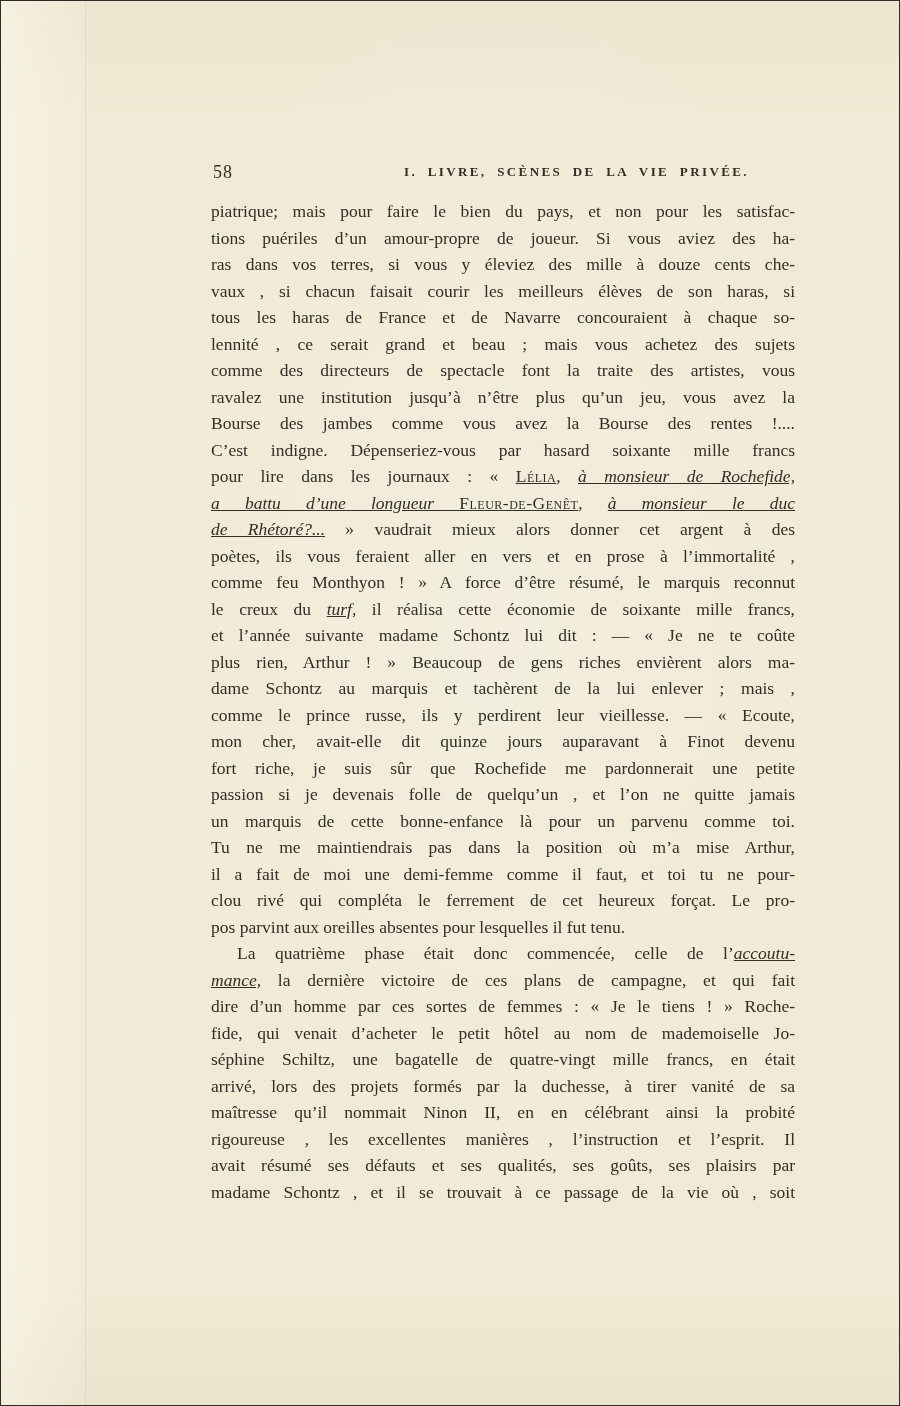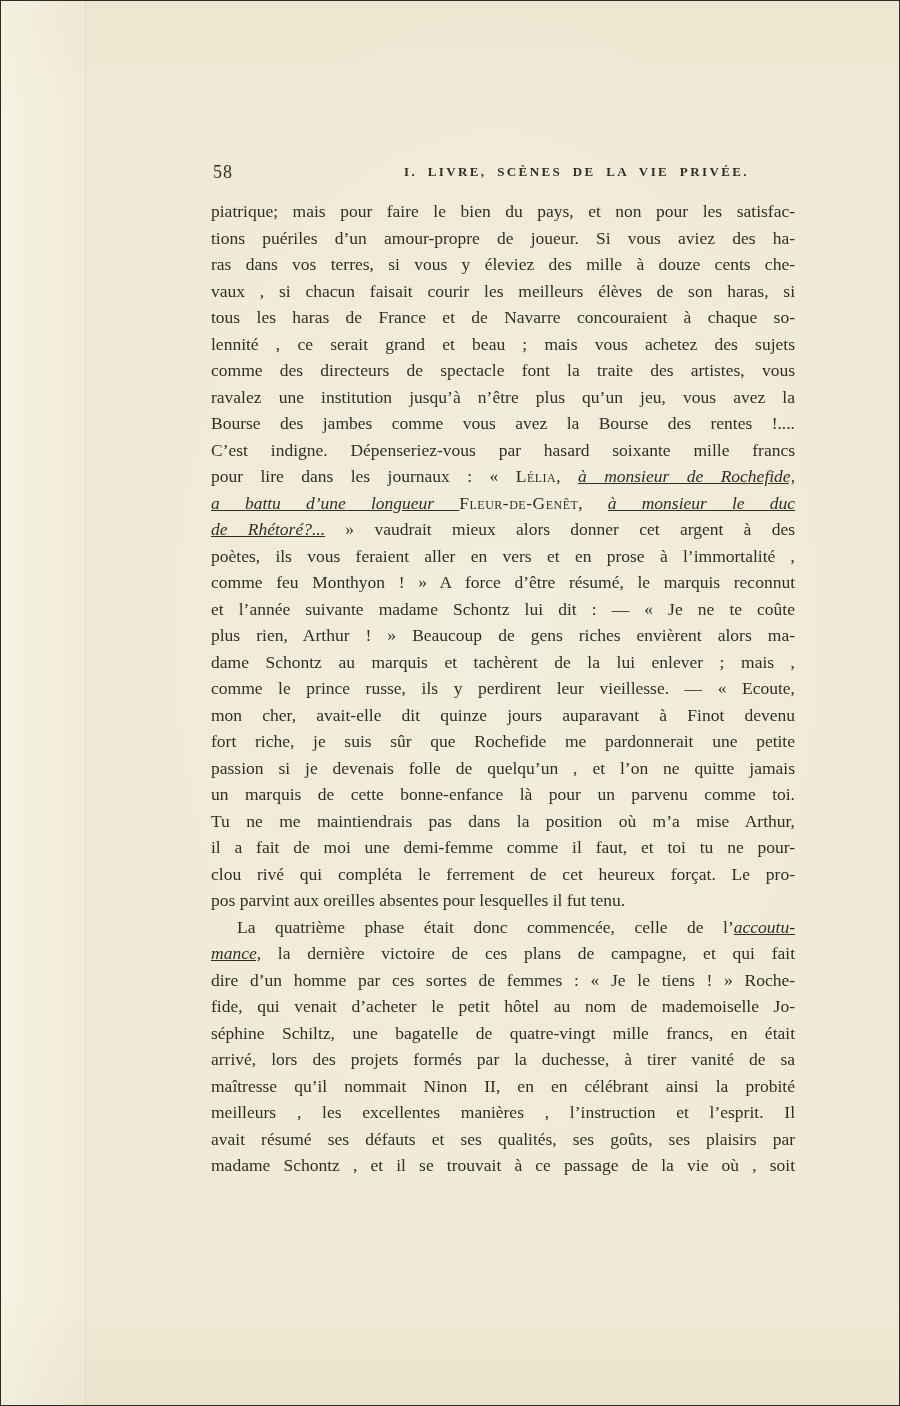--- a/index.html
+++ b/index.html
@@ -43,21 +43,21 @@
     position:absolute;top:197px;left:210px;width:584px;
     font-size:17.5px;line-height:26.5px;
   }
   .line{
     text-align:justify;
     text-align-last:justify;
   }
   .line.para-end{text-align-last:left;}
   .line.indent{text-indent:26px;}
   .it{font-style:italic;text-decoration:underline;}
-  .sc{font-variant:small-caps;letter-spacing:0.5px;}
+  .sc{font-variant:small-caps;letter-spacing:0.5px;text-decoration:underline;}
 </style>
 </head>
 <body>
 
 <div class="scan">
   <div class="page-edge"></div>
 
   <div class="header">
     <span class="pagenum">58</span>
     <span class="running">I. LIVRE, SCÈNES DE LA VIE PRIVÉE.</span>
@@ -72,36 +72,37 @@
       <div class="line"><span>lennité , ce serait grand et beau ; mais vous achetez des sujets</span></div>
       <div class="line"><span>comme des directeurs de spectacle font la traite des artistes, vous</span></div>
       <div class="line"><span>ravalez une institution jusqu’à n’être plus qu’un jeu, vous avez la</span></div>
       <div class="line"><span>Bourse des jambes comme vous avez la Bourse des rentes !....</span></div>
       <div class="line"><span>C’est indigne. Dépenseriez-vous par hasard soixante mille francs</span></div>
       <div class="line"><span>pour lire dans les journaux : « </span><span class="sc">Lélia</span><span>, </span><span class="it">à monsieur de Rochefide,</span></div>
       <div class="line"><span class="it">a battu d’une longueur </span><span class="sc">Fleur-de-Genêt</span><span>, </span><span class="it">à monsieur le duc</span></div>
       <div class="line"><span class="it">de Rhétoré?...</span><span> » vaudrait mieux alors donner cet argent à des</span></div>
       <div class="line"><span>poètes, ils vous feraient aller en vers et en prose à l’immortalité ,</span></div>
       <div class="line"><span>comme feu Monthyon ! » A force d’être résumé, le marquis reconnut</span></div>
+      <div class="line"><span>le creux du </span><span class="it">turf,</span><span> il réalisa cette économie de soixante mille francs,</span></div>
       <div class="line"><span>et l’année suivante madame Schontz lui dit : — « Je ne te coûte</span></div>
       <div class="line"><span>plus rien, Arthur ! » Beaucoup de gens riches envièrent alors ma-</span></div>
       <div class="line"><span>dame Schontz au marquis et tachèrent de la lui enlever ; mais ,</span></div>
       <div class="line"><span>comme le prince russe, ils y perdirent leur vieillesse. — « Ecoute,</span></div>
       <div class="line"><span>mon cher, avait-elle dit quinze jours auparavant à Finot devenu</span></div>
       <div class="line"><span>fort riche, je suis sûr que Rochefide me pardonnerait une petite</span></div>
       <div class="line"><span>passion si je devenais folle de quelqu’un , et l’on ne quitte jamais</span></div>
       <div class="line"><span>un marquis de cette bonne-enfance là pour un parvenu comme toi.</span></div>
       <div class="line"><span>Tu ne me maintiendrais pas dans la position où m’a mise Arthur,</span></div>
       <div class="line"><span>il a fait de moi une demi-femme comme il faut, et toi tu ne pour-</span></div>
       <div class="line"><span>clou rivé qui compléta le ferrement de cet heureux forçat. Le pro-</span></div>
       <div class="line para-end"><span>pos parvint aux oreilles absentes pour lesquelles il fut tenu.</span></div>
       <div class="line indent"><span>La quatrième phase était donc commencée, celle de l’</span><span class="it">accoutu-</span></div>
       <div class="line"><span class="it">mance,</span><span> la dernière victoire de ces plans de campagne, et qui fait</span></div>
       <div class="line"><span>dire d’un homme par ces sortes de femmes : « Je le tiens ! » Roche-</span></div>
       <div class="line"><span>fide, qui venait d’acheter le petit hôtel au nom de mademoiselle Jo-</span></div>
       <div class="line"><span>séphine Schiltz, une bagatelle de quatre-vingt mille francs, en était</span></div>
       <div class="line"><span>arrivé, lors des projets formés par la duchesse, à tirer vanité de sa</span></div>
       <div class="line"><span>maîtresse qu’il nommait Ninon II, en en célébrant ainsi la probité</span></div>
-      <div class="line"><span>meilleurs , les excellentes manières , l’instruction et l’esprit. Il</span></div>
+      <div class="line"><span>rigoureuse , les excellentes manières , l’instruction et l’esprit. Il</span></div>
       <div class="line"><span>avait résumé ses défauts et ses qualités, ses goûts, ses plaisirs par</span></div>
       <div class="line"><span>madame Schontz , et il se trouvait à ce passage de la vie où , soit</span></div>
     </div>
 </div>
 
 </body></html>

